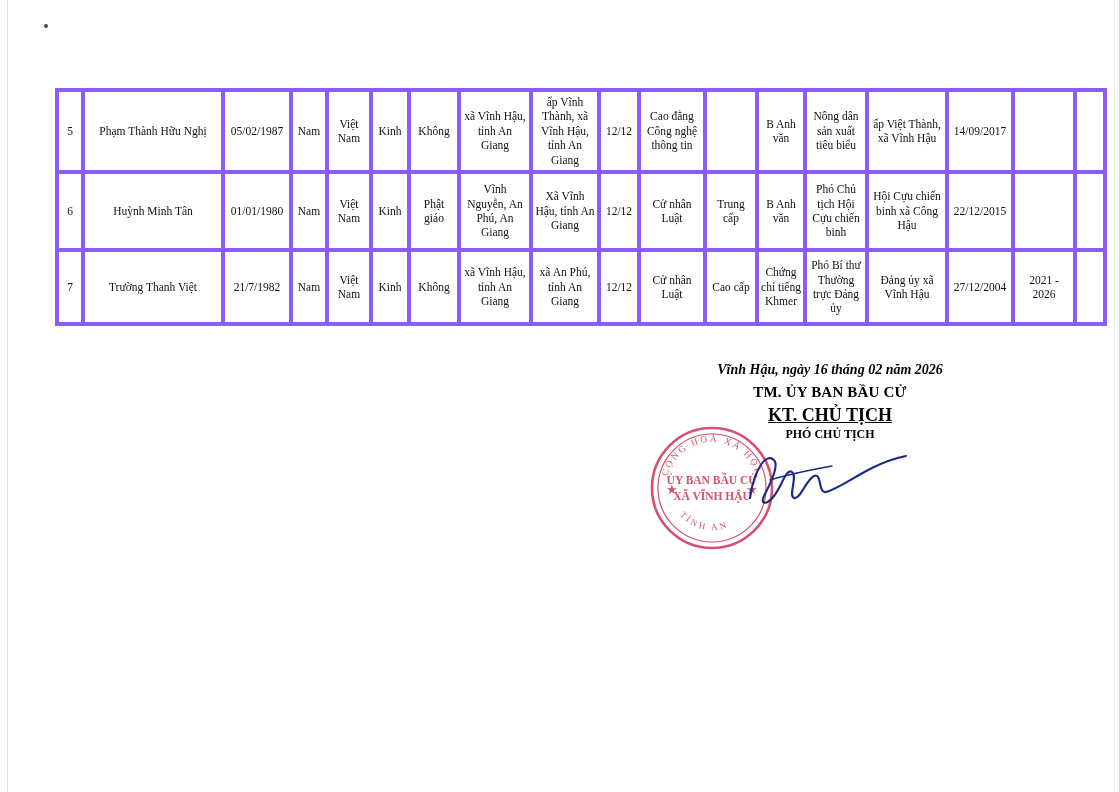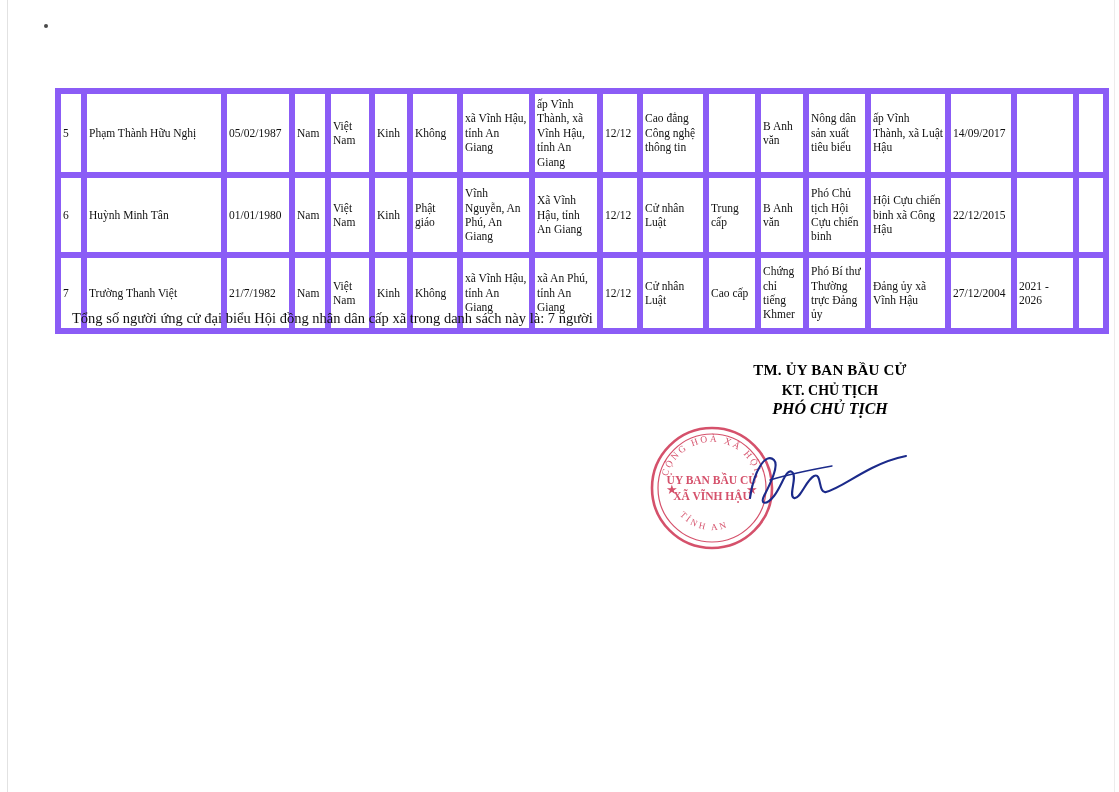--- a/index.html
+++ b/index.html
@@ -51,24 +51,24 @@
     left: 55px;
     top: 88px;
     width: 1008px;
   }
   table.candidates {
     border-collapse: collapse;
     width: 1008px;
     table-layout: fixed;
   }
   table.candidates td {
-    border: 6px solid #8b5cf6;
+    border: 4px solid #8b5cf6;
     font-size: 11.5px;
     line-height: 1.25;
-    text-align: left;
+    text-align: center;
     vertical-align: middle;
     padding: 3px 2px;
     color: #111;
   }
   td.name-cell {
     text-align: left;
     padding-left: 6px;
   }
   td.left-cell {
     text-align: left;
@@ -125,28 +125,28 @@
     margin-bottom: 6px;
     white-space: nowrap;
   }
   .sign-org {
     font-size: 15px;
     font-weight: bold;
     letter-spacing: .2px;
     margin-bottom: 4px;
   }
   .sign-role1 {
-    font-size: 14px;
+    font-size: 18px;
     font-weight: bold;
     margin-bottom: 1px;
+    text-decoration: underline;
   }
   .sign-role2 {
-    font-size: 16px;
-    font-weight: bold;
-    font-style: italic;
+    font-size: 12px;
+    font-weight: bold;
   }
   .sign-name {
     position: absolute;
     left: 0;
     top: 158px;
     width: 380px;
     text-align: center;
     font-size: 14px;
     font-weight: bold;
     white-space: nowrap;
@@ -212,21 +212,21 @@
           <td>Việt Nam</td>
           <td>Kinh</td>
           <td>Không</td>
           <td>xã Vĩnh Hậu, tỉnh An Giang</td>
           <td>ấp Vĩnh Thành, xã Vĩnh Hậu, tỉnh An Giang</td>
           <td>12/12</td>
           <td class="left-cell">Cao đẳng Công nghệ thông tin</td>
           <td></td>
           <td class="left-cell">B Anh văn</td>
           <td class="left-cell">Nông dân sản xuất tiêu biểu</td>
-          <td class="left-cell">ấp Vĩnh Thành, xã Luật Hậu</td>
+          <td class="left-cell">ấp Việt Thành, xã Vĩnh Hậu</td>
           <td>14/09/2017</td>
           <td></td>
           <td></td>
         </tr>
         <tr class="r2">
           <td>6</td>
           <td class="name-cell">Huỳnh Minh Tân</td>
           <td>01/01/1980</td>
           <td>Nam</td>
           <td>Việt Nam</td>
@@ -262,24 +262,24 @@
           <td class="left-cell">Đảng ủy xã Vĩnh Hậu</td>
           <td>27/12/2004</td>
           <td>2021 - 2026</td>
           <td></td>
         </tr>
       </tbody>
     </table>
   </div>
 
   <div class="summary">
-    <div>Tổng số người ứng cử đại biểu Hội đồng nhân dân cấp xã trong danh sách này là: 7 người</div>
   </div>
 
   <div class="sign-block">
+    <div class="sign-place">Vĩnh Hậu, ngày 16 tháng 02 năm 2026</div>
     <div class="sign-org">TM. ỦY BAN BẦU CỬ</div>
     <div class="sign-role1">KT. CHỦ TỊCH</div>
     <div class="sign-role2">PHÓ CHỦ TỊCH</div>
   </div>
 
   <div class="stamp">
     <svg width="128" height="128" viewBox="0 0 128 128" aria-hidden="true">
       <defs>
         <path id="arcTop" d="M 18,64 A 46,46 0 0 1 110,64" fill="none"></path>
         <path id="arcBot" d="M 22,64 A 42,42 0 0 0 106,64" fill="none"></path>

